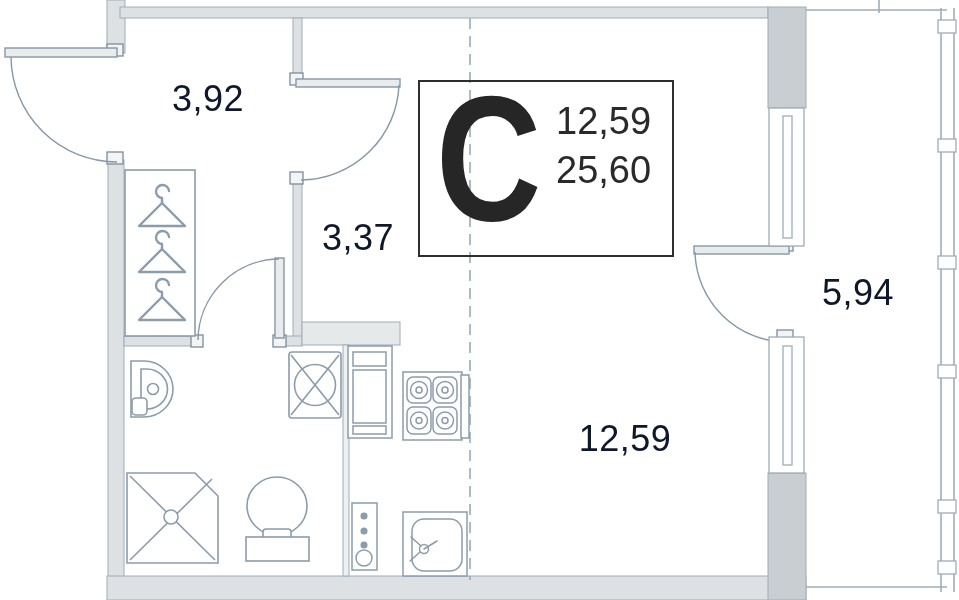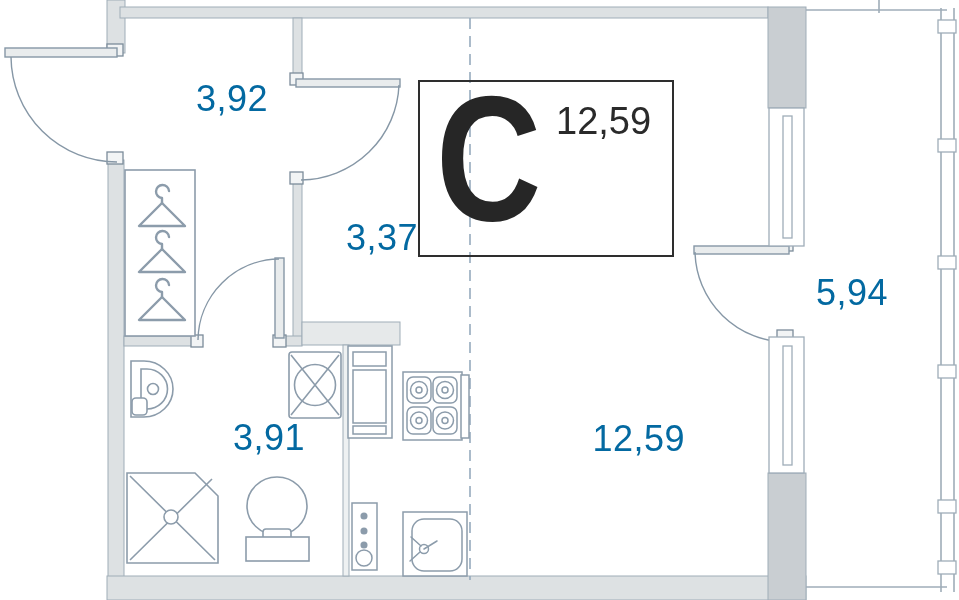--- a/index.html
+++ b/index.html
@@ -6,23 +6,23 @@
   #plan-root{
     position:relative;
     width:959px;height:600px;
     background:#ffffff;
     font-family:"Liberation Sans","DejaVu Sans",sans-serif;
     overflow:hidden;
   }
   #plan-svg{position:absolute;left:0;top:0;z-index:1;}
   .room-label{
     position:absolute;z-index:4;
-    width:120px;text-align:right;
+    width:120px;text-align:center;
     font-size:36px;line-height:38px;letter-spacing:.5px;
-    color:#0369a1;white-space:nowrap;
+    color:#0f172a;white-space:nowrap;
   }
   #info-box{
     position:absolute;z-index:3;
     left:418px;top:80px;width:252px;height:173px;
     border:2.5px solid #2e2e2e;background:transparent;
   }
   #type-letter{
     position:absolute;z-index:4;
     left:436px;top:70px;
     font-size:178px;line-height:1;font-weight:bold;color:#262626;
@@ -192,21 +192,21 @@
       <circle cx="424" cy="549" r="4.5"></circle>
       <path fill="none" stroke-linecap="round" d="M411,537 L421,546 M410,561 L420,552 M424,549 L437,541"></path>
     </g>
   </g>
 </svg>
 
 <div id="info-box"></div>
 <div id="type-letter">С</div>
 <div id="info-values">
   <div>12,59</div>
+  <div>25,60</div>
 </div>
 
 <div class="room-label" style="left:148px;top:80px">3,92</div>
 <div class="room-label" style="left:298px;top:219px">3,37</div>
-<div class="room-label" style="left:185px;top:419px">3,91</div>
 <div class="room-label" style="left:565px;top:420px">12,59</div>
-<div class="room-label" style="left:768px;top:274px">5,94</div>
+<div class="room-label" style="left:798px;top:274px">5,94</div>
 
 </div>
 
 </body></html>

